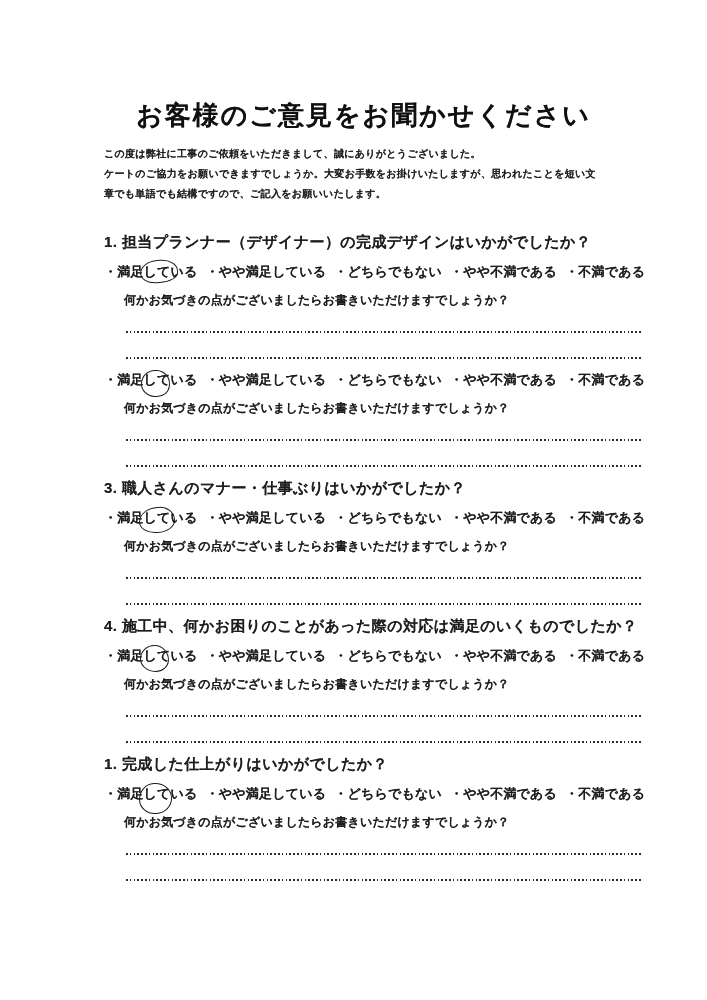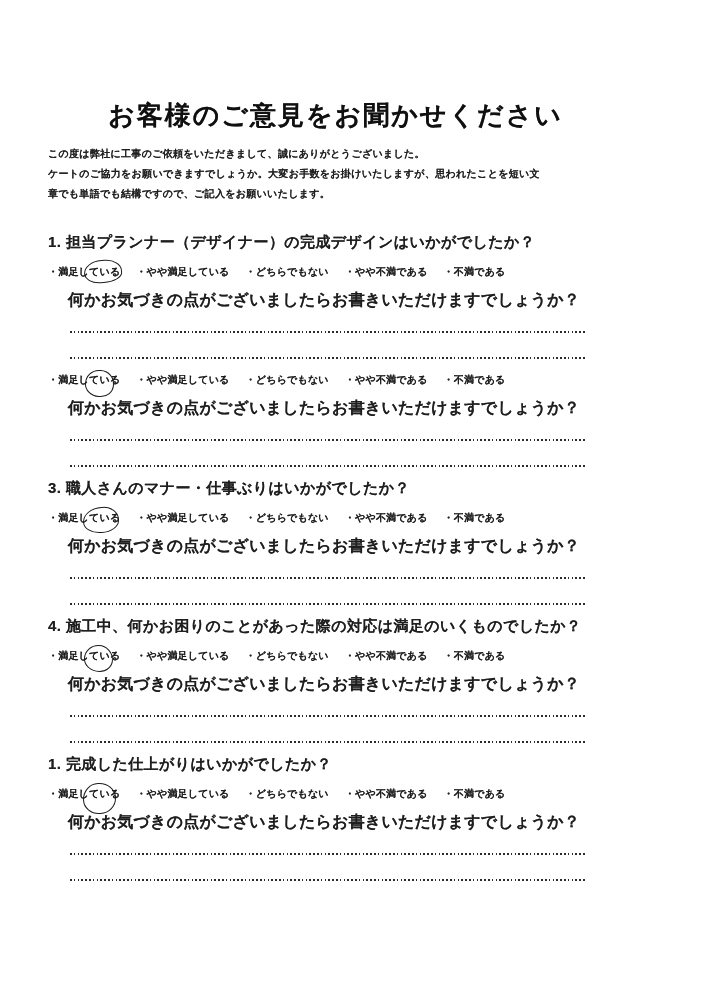--- a/index.html
+++ b/index.html
@@ -5,21 +5,21 @@
   * { box-sizing: border-box; }
   html, body { margin: 0; padding: 0; }
   body {
     width: 707px; height: 1000px;
     background: #ffffff;
     color: #1e1e1e;
     font-family: "Liberation Sans", sans-serif;
     overflow: hidden;
     text-shadow: 0 0 0.4px rgba(25,25,25,0.65);
   }
-  .page { width: 707px; height: 1000px; padding: 101px 74px 0 48px; }
+  .page { width: 707px; height: 1000px; padding: 101px 74px 0 104px; }
 
   .doc-title {
     font-family: "Liberation Serif", serif;
     font-weight: 700;
     font-size: 26px; line-height: 30px;
     text-align: center;
     letter-spacing: 2px;
     margin: 0 0 13px -10px;
     color: #101010;
   }
@@ -30,29 +30,29 @@
     font-weight: 600; letter-spacing: 0.3px;
     white-space: nowrap;
   }
 
   .q { margin: 0 0 8px 0; }
   .q-title {
     font-size: 15px; line-height: 17px; font-weight: 700;
     letter-spacing: 0.4px; margin: 0 0 13px 0; white-space: nowrap;
   }
   .opts {
-    display: flex; gap: 16px;
-    font-size: 10px; line-height: 17px; font-weight: 700;
+    display: flex; gap: 8px;
+    font-size: 13px; line-height: 17px; font-weight: 700;
     letter-spacing: 0.2px; white-space: nowrap;
     margin: 0 0 13px 0;
   }
   .opt { position: relative; display: inline-block; }
 
   .prompt {
-    font-size: 16px; line-height: 14px; font-weight: 700;
+    font-size: 12px; line-height: 14px; font-weight: 700;
     letter-spacing: 0.2px; margin: 0 0 24px 20px; white-space: nowrap;
   }
 
   .dotline {
     height: 2px; width: 516px;
     margin: 0 0 24px 22px;
     background-image: repeating-linear-gradient(90deg, #2b2b2b 0 1.6px, transparent 1.6px 3.8px);
   }
   .dotline.last { margin-bottom: 12px; }
 

